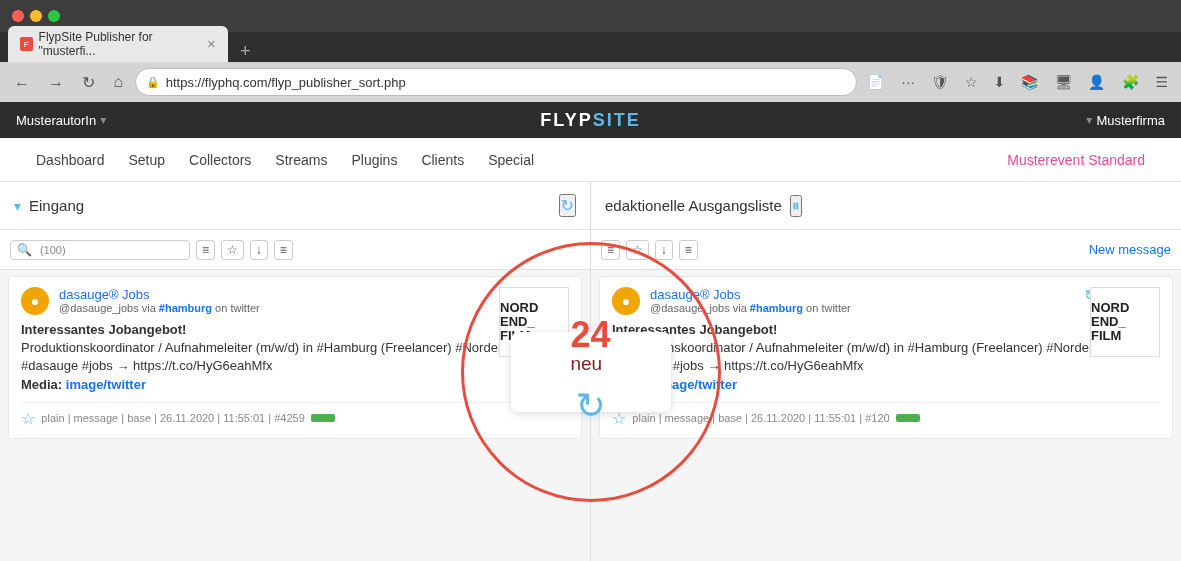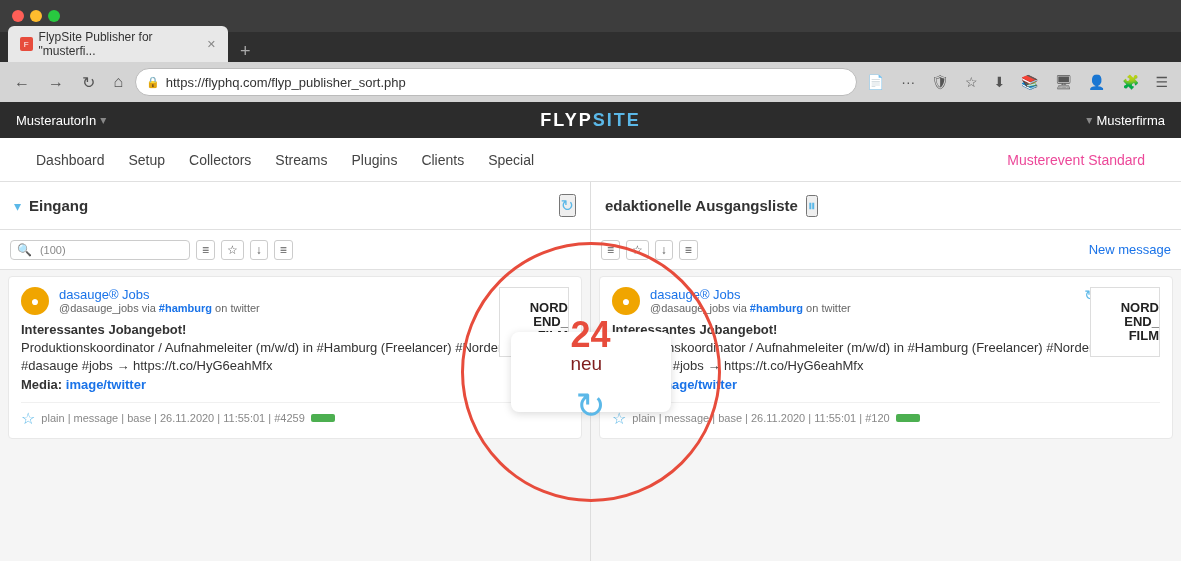--- a/index.html
+++ b/index.html
@@ -127,21 +127,21 @@
 
     .column-header {
       background: white;
       padding: 8px 14px;
       display: flex;
       align-items: center;
       gap: 8px;
       border-bottom: 1px solid #e0e0e0;
       height: 48px;
     }
-    .col-title { font-size: 15px; font-weight: 700; color: #333; }
+    .col-title { font-size: 15px; font-weight: 400; color: #333; }
     .col-refresh-btn { margin-left: auto; cursor: pointer; color: #5bb8e8; font-size: 16px; }
     .pause-btn { color: #5bb8e8; font-size: 16px; cursor: pointer; }
 
     .column-toolbar {
       background: white;
       padding: 6px 10px;
       display: flex;
       align-items: center;
       gap: 6px;
       border-bottom: 1px solid #e0e0e0;
@@ -192,21 +192,21 @@
     .sender-link { color: #1a73e8; font-weight: bold; cursor: pointer; }
     .message-actions { display: flex; gap: 6px; align-items: center; }
     .action-icon { color: #5bb8e8; font-size: 14px; cursor: pointer; }
     .action-icon-red { color: #e74c3c; font-size: 14px; cursor: pointer; }
 
     .message-body { font-size: 13px; color: #333; line-height: 1.4; }
     .message-body strong { font-weight: 600; }
     .message-thumb {
       position: absolute; right: 12px; top: 10px;
       width: 70px; height: 70px;
-      display: flex; flex-direction: column; align-items: flex-end; justify-content: center;
+      display: flex; flex-direction: column; align-items: flex-start; justify-content: center;
       font-size: 13px; font-weight: bold; color: #222; line-height: 1.1;
       border: 1px solid #ddd; background: white;
     }
     .message-footer {
       display: flex; align-items: center; gap: 6px;
       margin-top: 8px; padding-top: 6px; border-top: 1px solid #f0f0f0;
     }
     .star-icon { color: #5bb8e8; font-size: 16px; cursor: pointer; }
     .footer-text { font-size: 11px; color: #888; }
     .green-dot { width: 24px; height: 8px; background: #4caf50; border-radius: 2px; }

